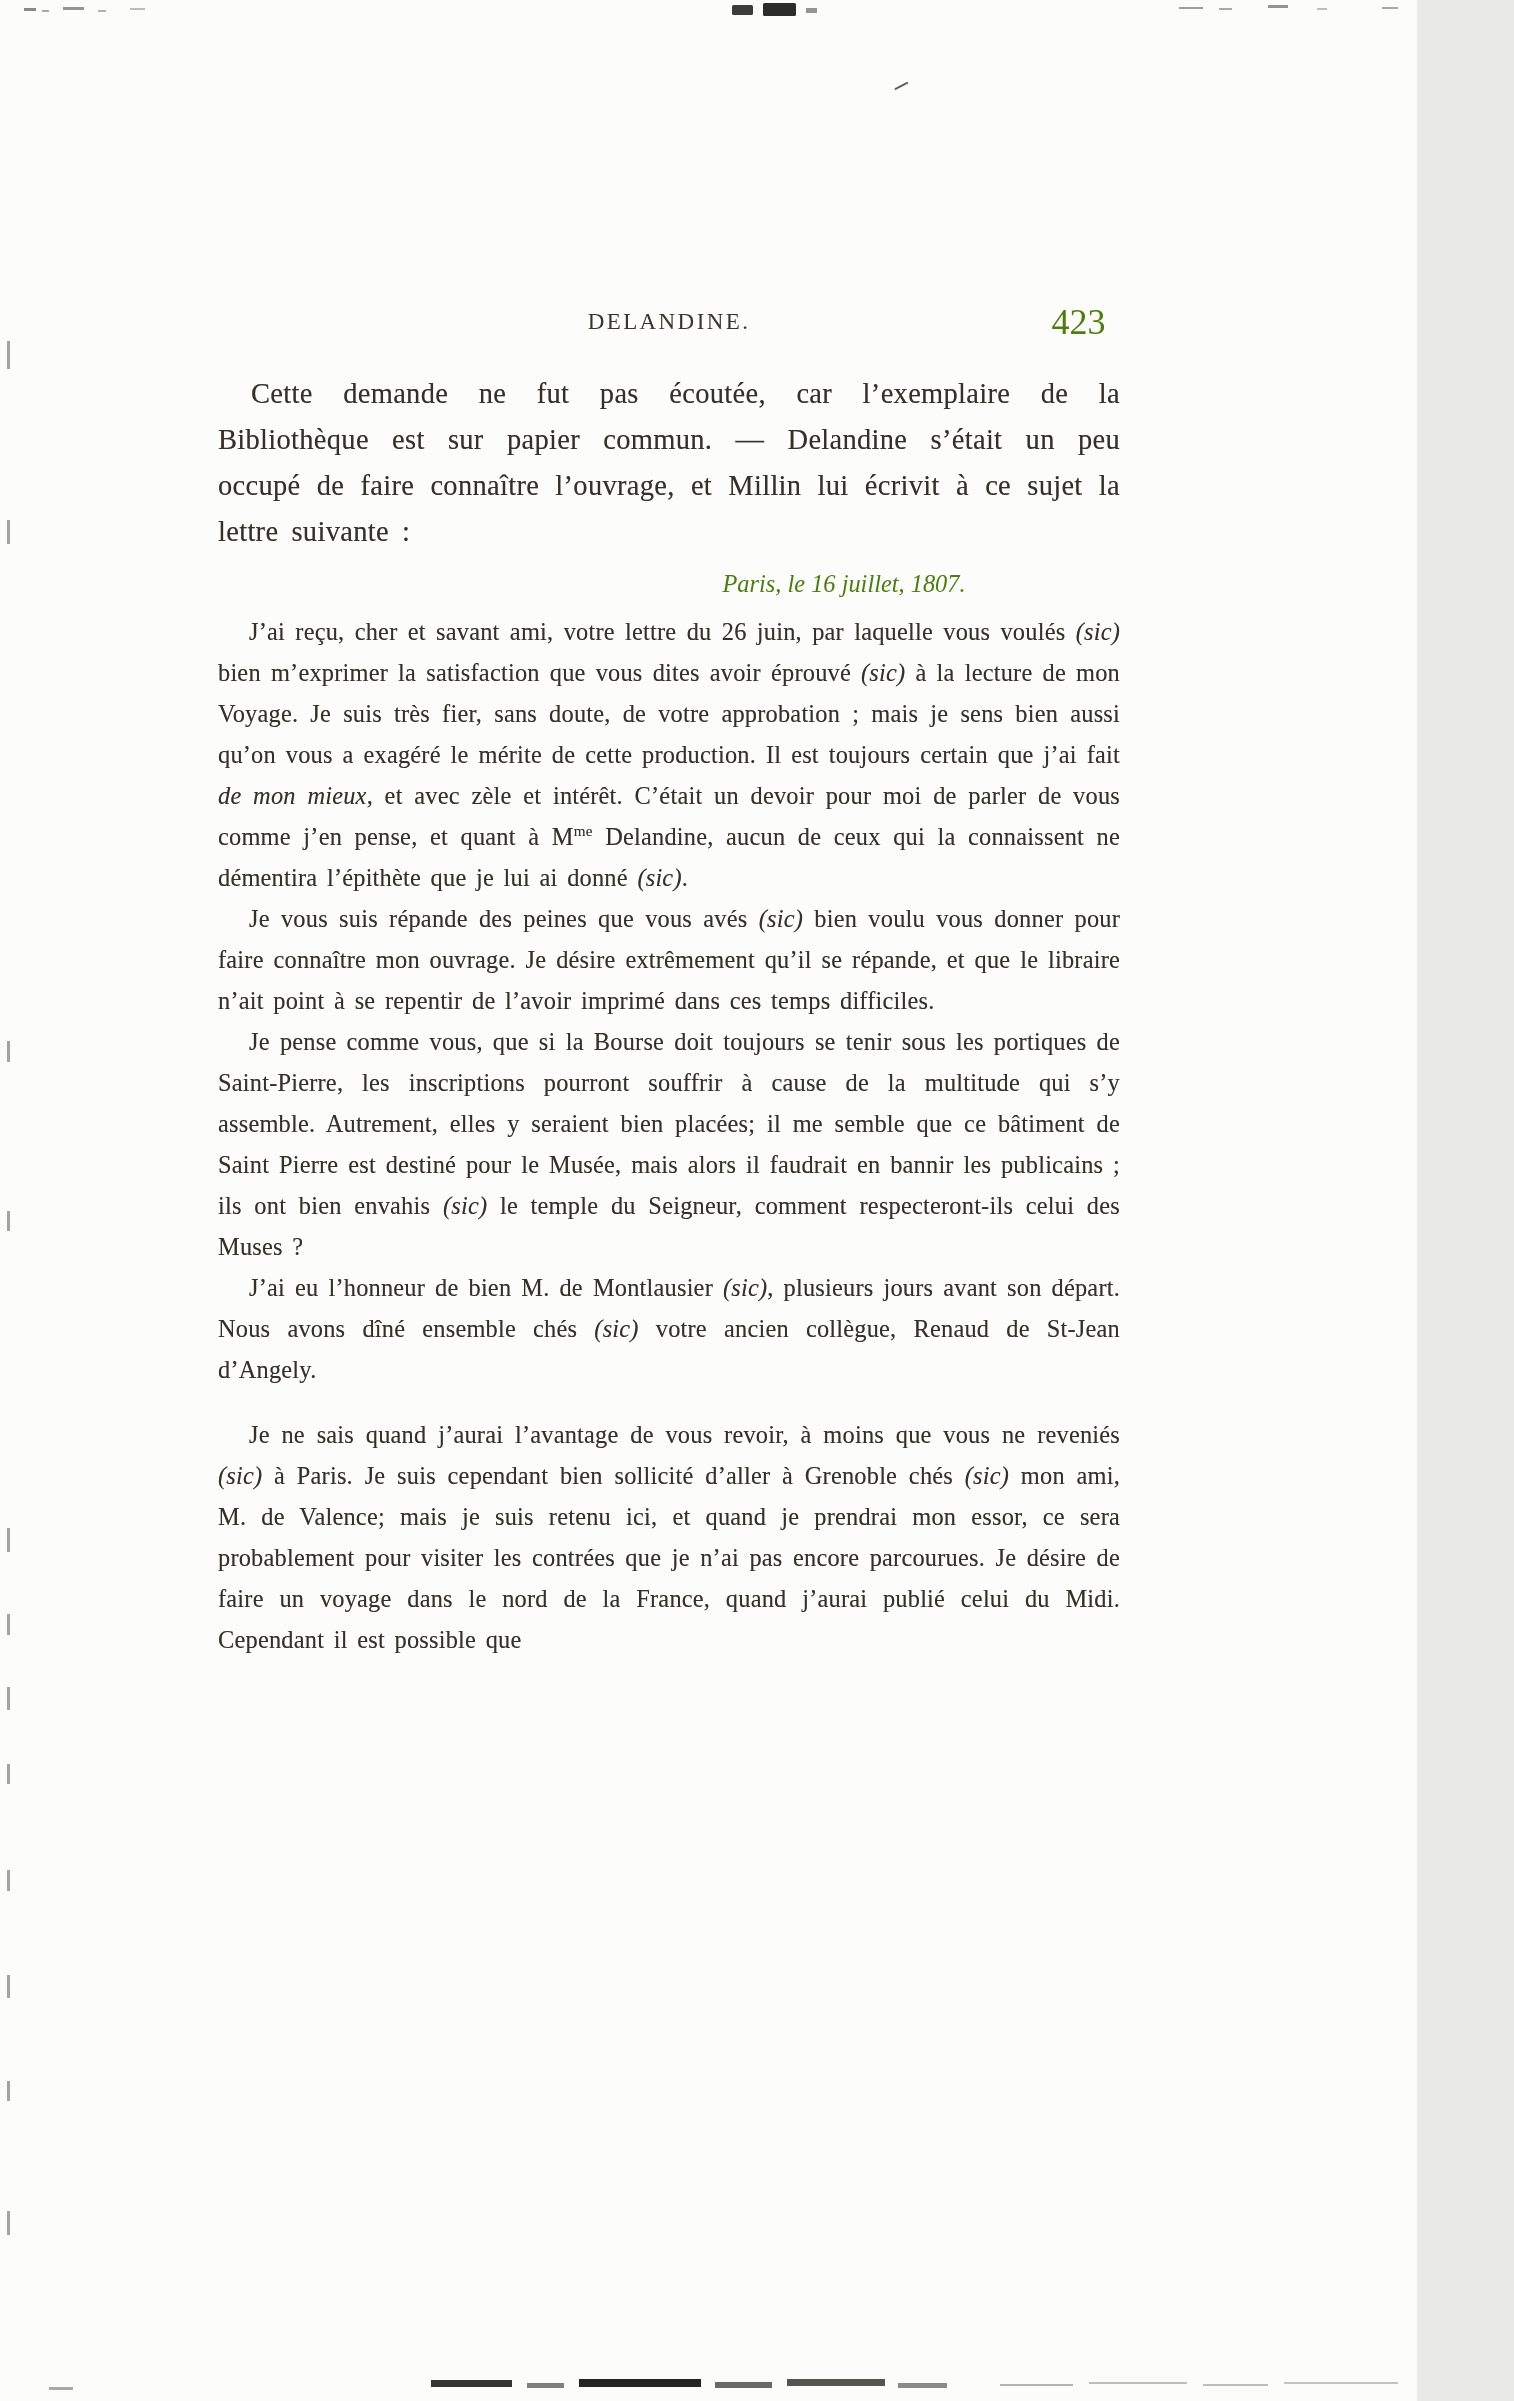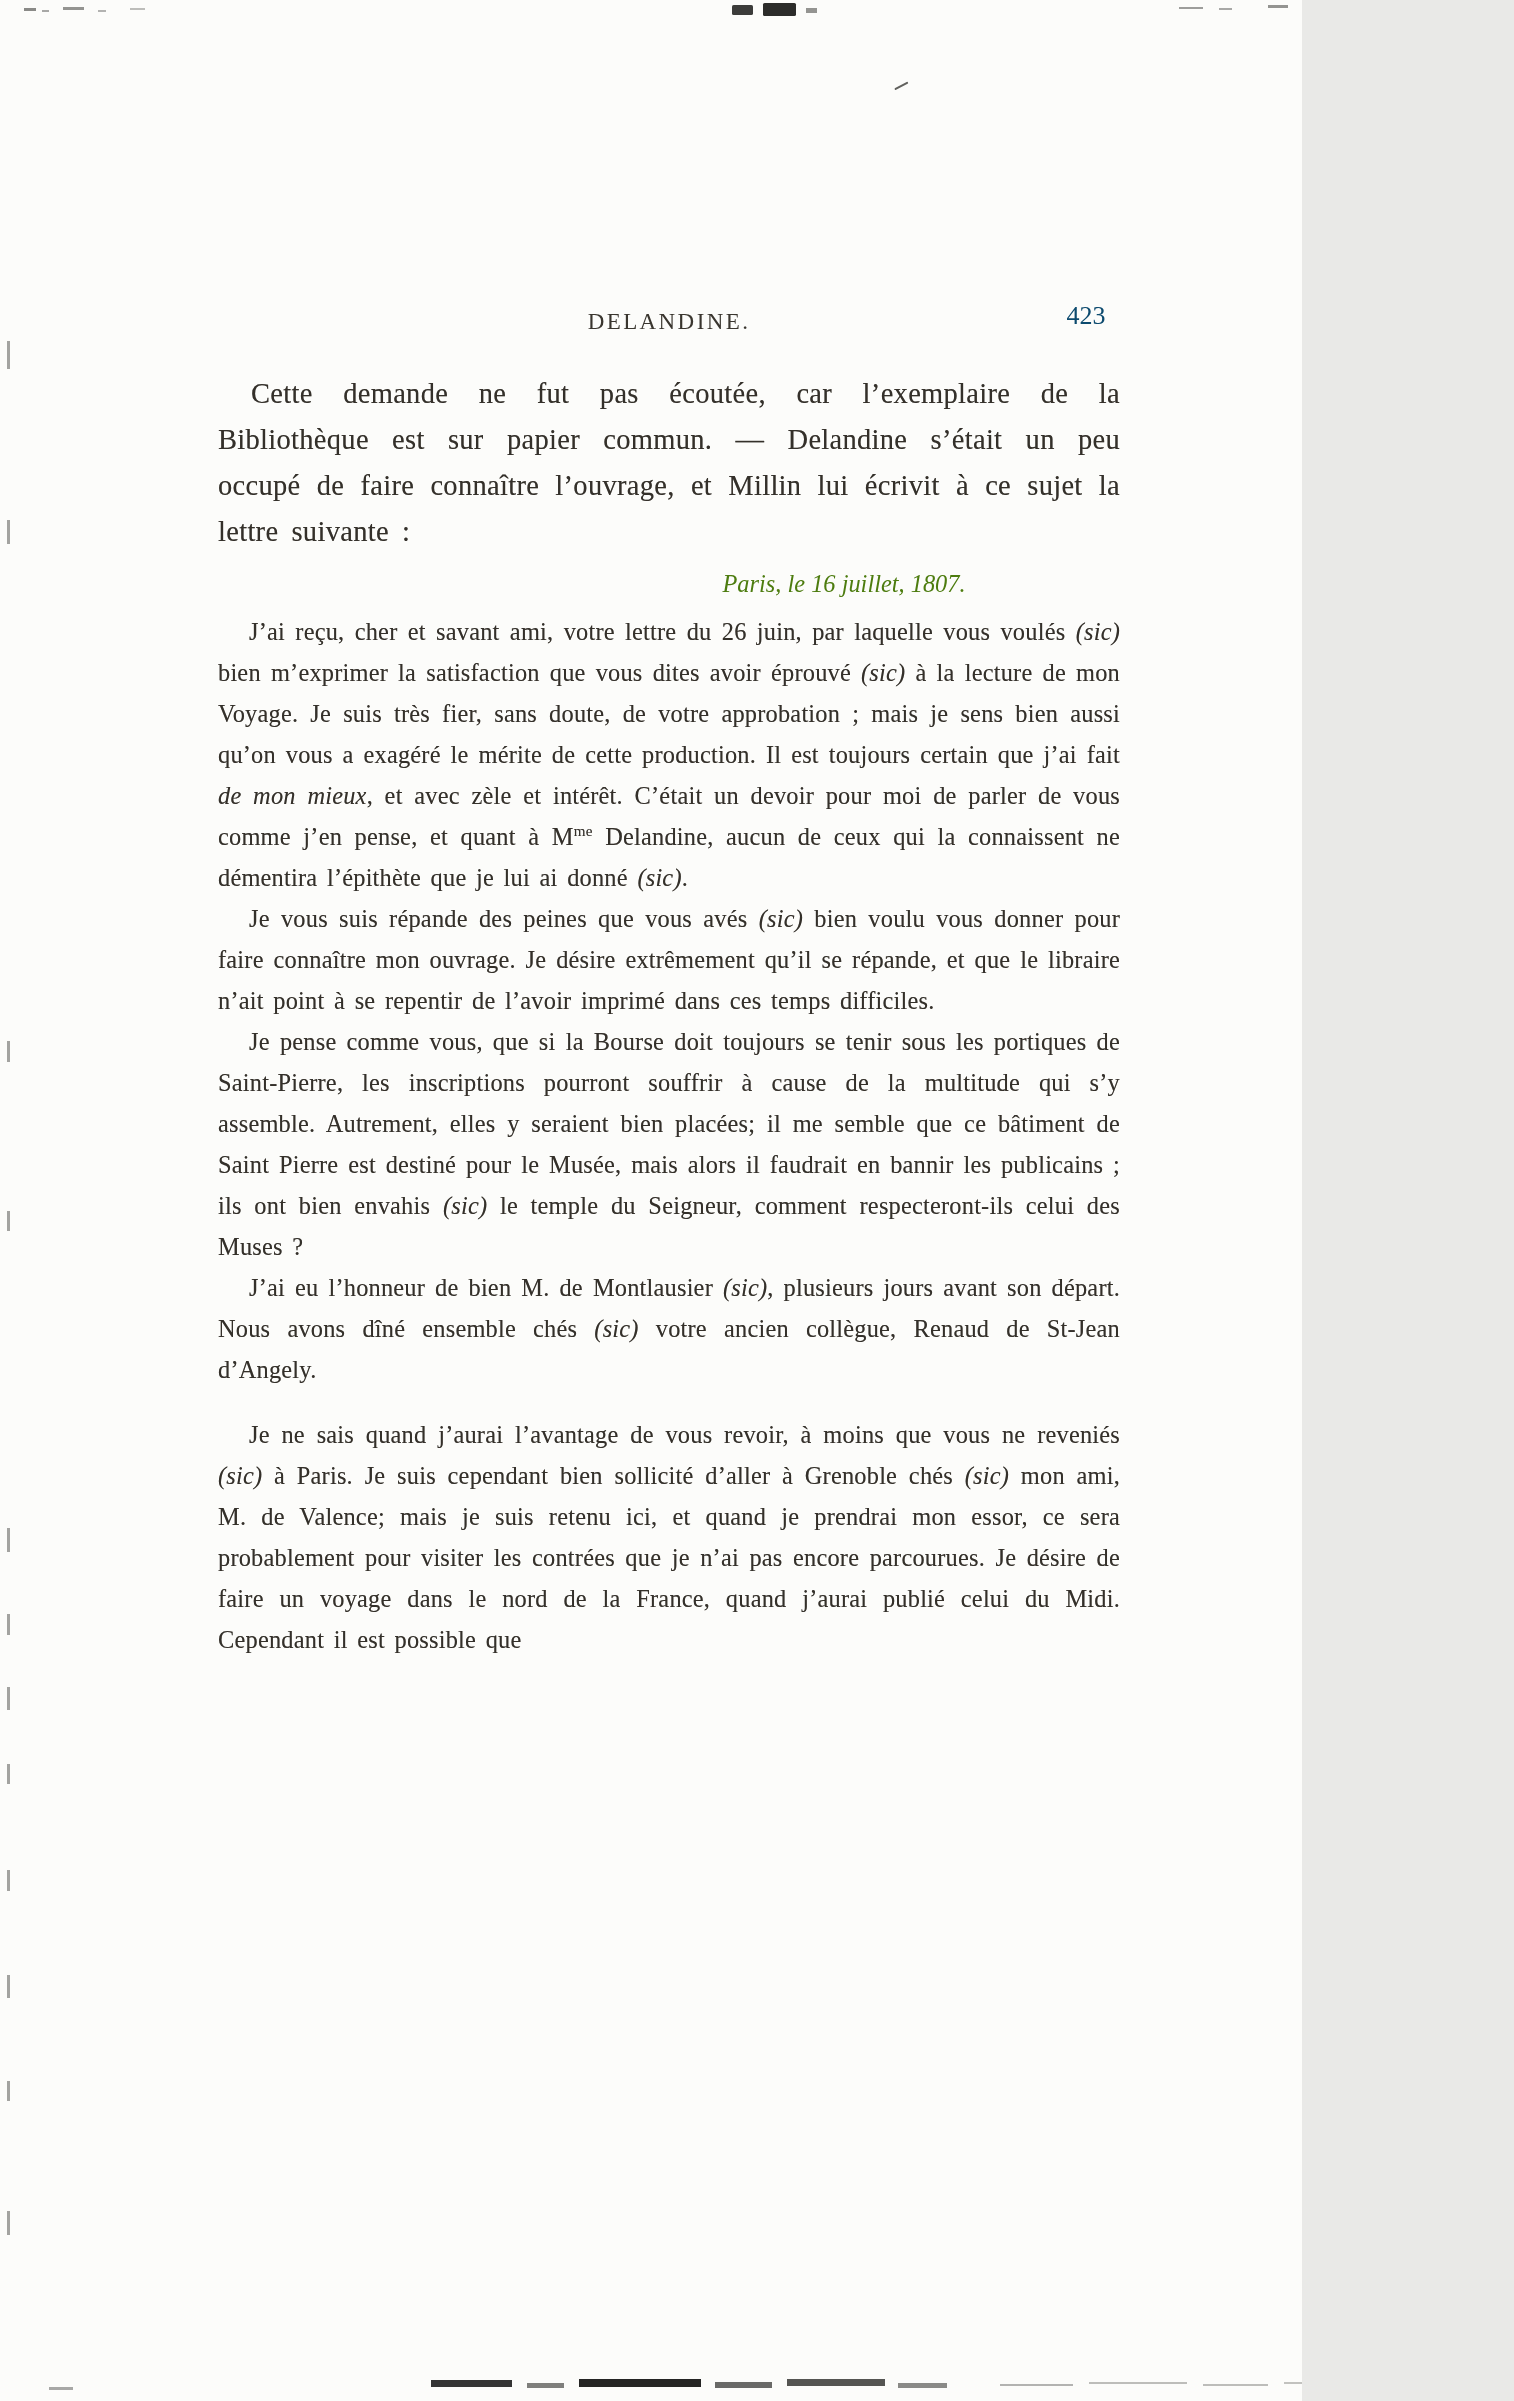--- a/index.html
+++ b/index.html
@@ -4,21 +4,21 @@
 <style>
   * { margin:0; padding:0; box-sizing:border-box; }
   html { --ink:#332f29; --paper:#fcfcfa; }
   body {
     width:1515px; height:2401px;
     background:#e9e9e7;
     font-family:"Liberation Serif","DejaVu Serif",serif;
   }
   .page {
     position:relative;
-    width:1302px; height:2401px;
+    width:1417px; height:2401px;
     background:var(--paper);
     color:var(--ink);
     overflow:hidden;
   }
   .column {
     position:absolute;
     left:218px; top:309px;
     width:902px;
   }
   .running-head {
@@ -27,22 +27,22 @@
     text-align:center;
   }
   .running-title {
     font-size:23px;
     letter-spacing:2.4px;
     color:#3a362f;
   }
   .page-number {
     position:absolute;
     right:14.6px; top:-8.1px;
-    font-size:26px;
-    color:#0c4a6e;
+    font-size:36px;
+    color:#4d7c0f;
   }
   p { text-align:justify; }
   .para-large {
     font-size:28.5px;
     line-height:46px;
     text-indent:33px;
     word-spacing:5.7px;
     letter-spacing:0.3px;
     color:#34302a;
     text-shadow:0 0 0.6px rgba(52,48,42,0.45);

